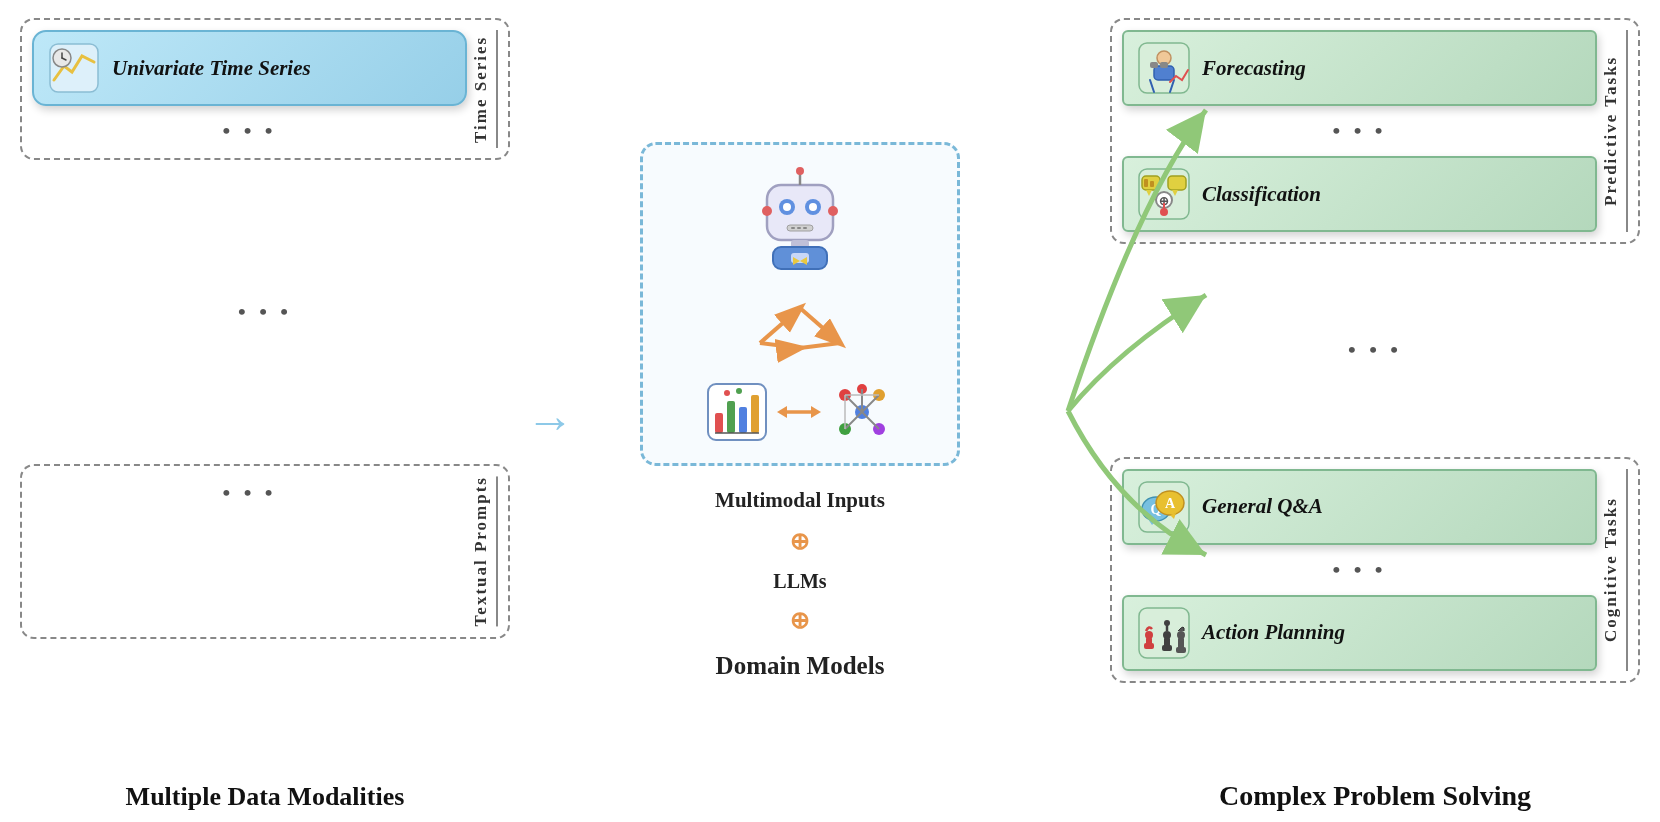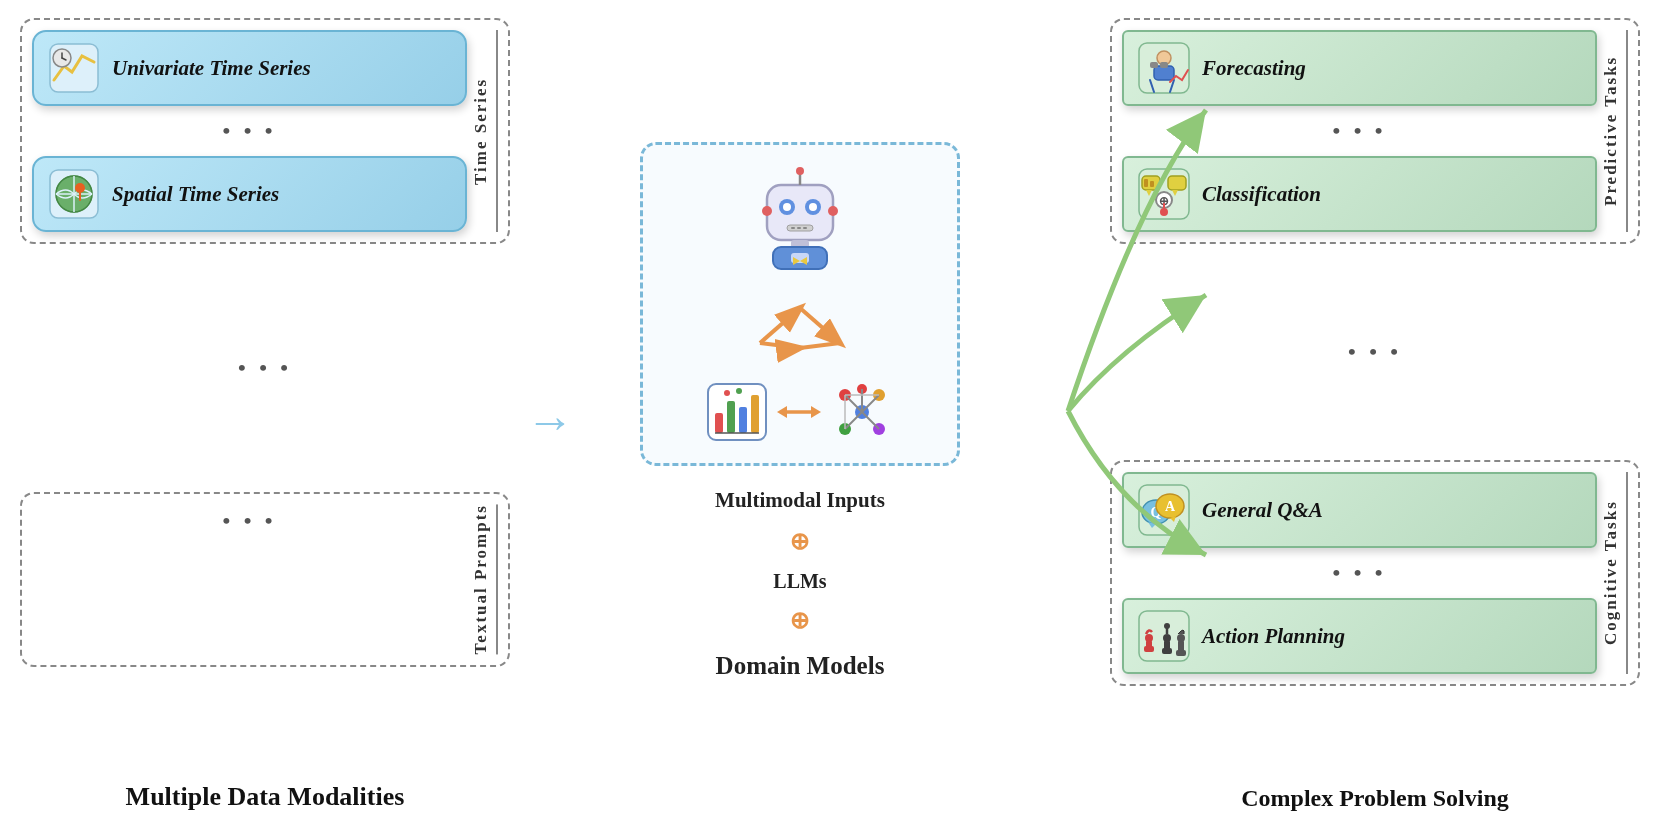--- a/index.html
+++ b/index.html
@@ -81,21 +81,21 @@
 
     .col-left-title {
       font-size: 26px;
       font-weight: 900;
       color: #111;
       text-align: center;
       padding-top: 8px;
     }
 
     .col-right-title {
-      font-size: 24px;
+      font-size: 28px;
       font-weight: 900;
       color: #111;
       text-align: center;
       padding-top: 8px;
     }
 
     .top-section-wrapper {
       display: flex;
       flex-direction: column;
       gap: 10px;
@@ -201,37 +201,20 @@
                   <rect x="2" y="2" width="48" height="48" rx="8" fill="#ddf0fa" stroke="#8bbdd4" stroke-width="1.5"></rect>
                   <polyline points="6,38 16,24 24,30 34,14 46,20" fill="none" stroke="#e8c040" stroke-width="3" stroke-linecap="round"></polyline>
                   <circle cx="14" cy="16" r="9" fill="#e8e8e8" stroke="#888" stroke-width="1.5"></circle>
                   <line x1="14" y1="11" x2="14" y2="16" stroke="#444" stroke-width="1.5" stroke-linecap="round"></line>
                   <line x1="14" y1="16" x2="18" y2="18" stroke="#444" stroke-width="1.5" stroke-linecap="round"></line>
                 </svg>
               </div>
               <span class="card-text">Univariate Time Series</span>
             </div>
             <div class="dots-row">• • •</div>
-            <div class="card-blue">
-              <div class="icon-placeholder">
-                <svg width="52" height="52" viewBox="0 0 52 52">
-                  <rect x="2" y="2" width="48" height="48" rx="8" fill="#ddf0fa" stroke="#8bbdd4" stroke-width="1.5"></rect>
-                  <ellipse cx="26" cy="26" rx="18" ry="18" fill="#6aaf6a" stroke="#448844" stroke-width="1.5"></ellipse>
-                  <ellipse cx="26" cy="26" rx="18" ry="18" fill="none" stroke="#448844" stroke-width="1"></ellipse>
-                  <path d="M8,26 Q18,18 26,26 Q34,34 44,26" fill="none" stroke="#ddf0fa" stroke-width="1.5"></path>
-                  <path d="M8,26 Q18,34 26,26 Q34,18 44,26" fill="none" stroke="#ddf0fa" stroke-width="1.5"></path>
-                  <line x1="26" y1="8" x2="26" y2="44" stroke="#ddf0fa" stroke-width="1.5"></line>
-                  <line x1="8" y1="26" x2="44" y2="26" stroke="#ddf0fa" stroke-width="1.5"></line>
-
-                  <circle cx="32" cy="20" r="5" fill="#e86020"></circle>
-                  <path d="M32,25 L32,32" stroke="#e86020" stroke-width="2" stroke-linecap="round"></path>
-                </svg>
-              </div>
-              <span class="card-text">Spatial Time Series</span>
-            </div>
           </div>
           <div class="v-label">Time Series</div>
         </div>
       </div>
     </div>
 
     <div class="dots-row">• • •</div>
 
     <div class="bottom-section-wrapper">
       <div class="dashed-outer-box">

